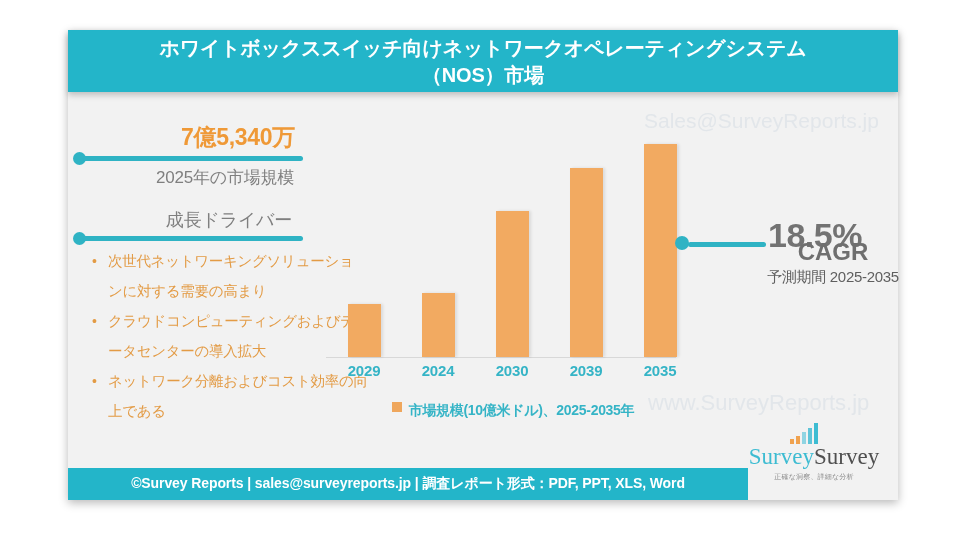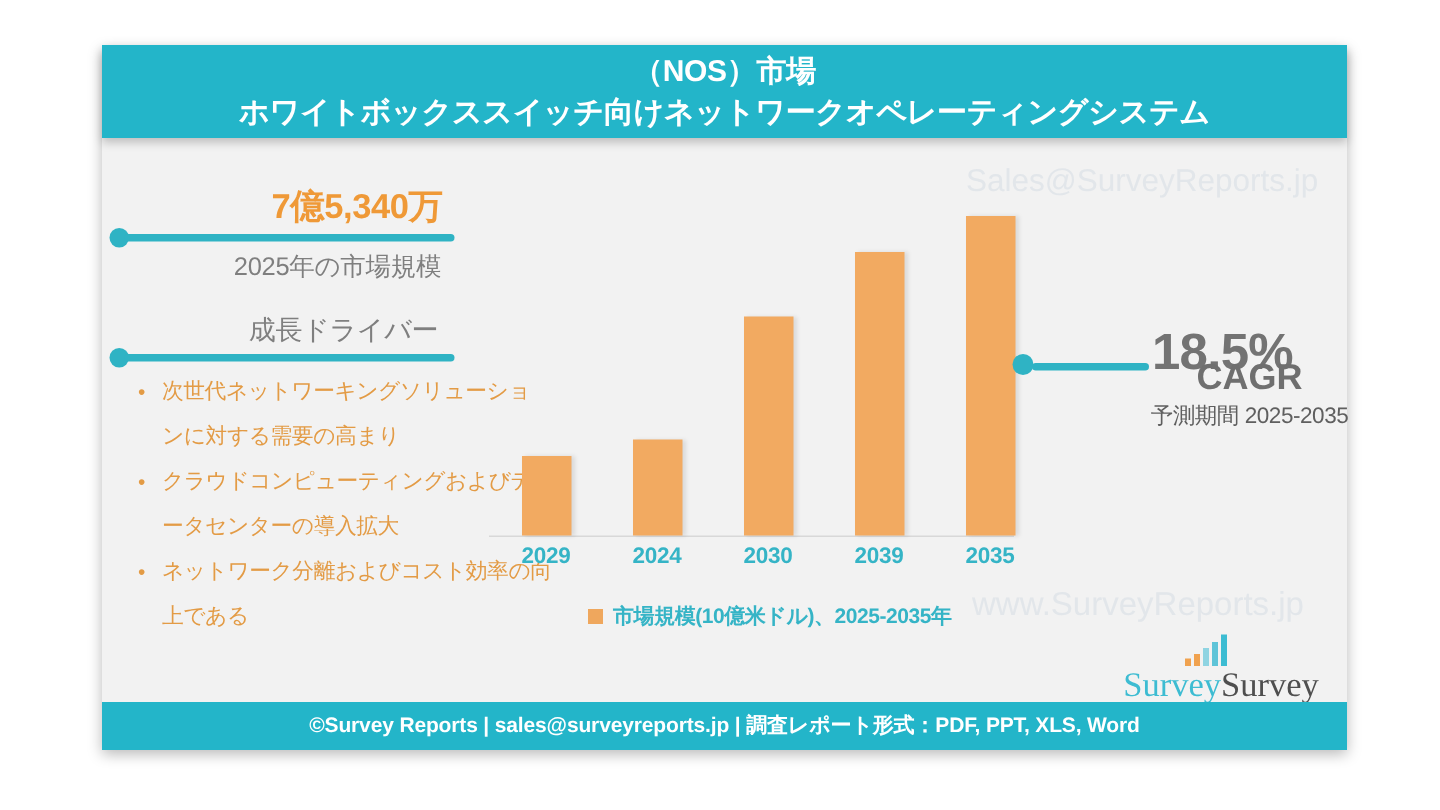--- a/index.html
+++ b/index.html
@@ -21,21 +21,21 @@
     background:#23b5c9;
     box-shadow:0 3px 6px rgba(0,0,0,.22);
   }
   .header-text{
     position:absolute;left:20px;top:5px;width:790px;
     text-align:center;color:#ffffff;
     font-size:20px;font-weight:bold;line-height:27px;
     letter-spacing:-.2px;
   }
   .footer{
-    position:absolute;left:0;bottom:0;width:830px;height:32px;
+    position:absolute;left:0;bottom:0;width:680px;height:32px;
     background:#23b5c9;
     display:flex;align-items:center;justify-content:center;
   }
   .footer-text{
     color:#ffffff;font-size:14px;font-weight:bold;letter-spacing:-.1px;
   }
 
   
   .wm{
     position:absolute;color:#e2e6ea;font-weight:normal;
@@ -100,21 +100,21 @@
   }
   .xlabels{
     position:absolute;left:0;top:232px;width:350px;height:24px;
   }
   .xlabel{
     position:absolute;top:0;width:60px;text-align:center;
     color:#35b4c6;font-size:15px;font-weight:bold;letter-spacing:-.2px;
   }
   .legend{
     position:absolute;left:22px;top:272px;width:330px;
-    display:flex;align-items:center;justify-content:center;gap:7px;
+    display:flex;align-items:flex-start;justify-content:center;gap:7px;
   }
   .legend-swatch{width:10px;height:10px;background:#efa75d;}
   .legend-text{
     color:#35b4c6;font-size:14px;font-weight:bold;letter-spacing:-.3px;white-space:nowrap;
   }
 
   
   .cagr-rule{position:absolute;left:620px;top:212px;width:78px;height:5px;background:#2fb3c4;border-radius:3px;}
   .cagr-dot{position:absolute;left:607px;top:206px;width:14px;height:14px;border-radius:50%;background:#2fb3c4;}
   .cagr-value{
@@ -149,22 +149,22 @@
 </style>
 </head>
 <body>
 
 <div class="canvas">
 
   <div class="card">
 
     <div class="header">
       <div class="header-text">
+        <div>ホワイトボックススイッチ向けネットワークオペレーティングシステム</div>
         <div>（NOS）市場</div>
-        <div>ホワイトボックススイッチ向けネットワークオペレーティングシステム</div>
       </div>
     </div>
 
     <div class="wm wm-top">Sales@SurveyReports.jp</div>
     <div class="wm wm-bottom">www.SurveyReports.jp</div>
 
     <div class="big-value">7億5,340万</div>
     <div class="rule-dot dot1"></div>
     <div class="rule rule1"></div>
     <div class="sub-label">2025年の市場規模</div>

